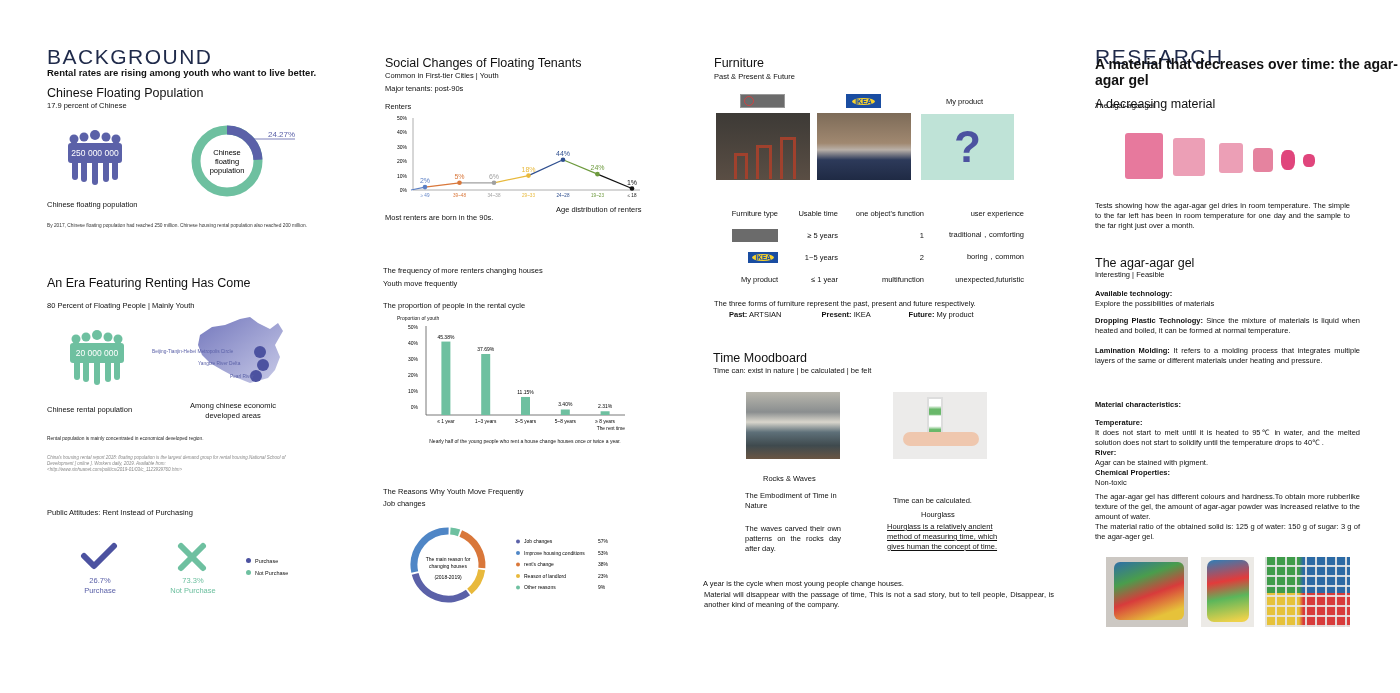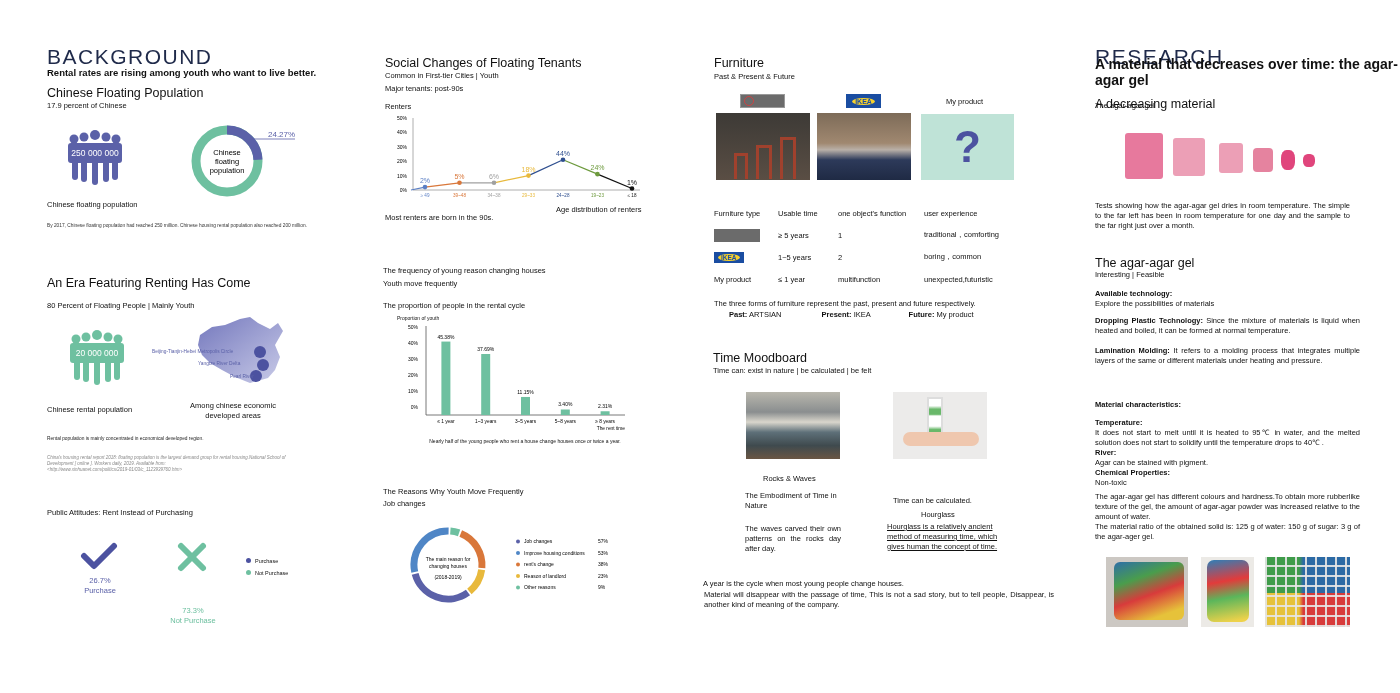--- a/index.html
+++ b/index.html
@@ -5,23 +5,23 @@
   * { box-sizing: border-box; margin: 0; padding: 0; }
   body { width: 1400px; height: 693px; background: #ffffff; font-family: "Liberation Sans", sans-serif; color: #111; position: relative; overflow: hidden; }
   .abs { position: absolute; }
   .h-big { font-size: 21px; letter-spacing: 1.5px; color: #1f2a4a; font-weight: normal; }
   .h-sub-bold { font-size: 9.5px; font-weight: bold; }
   .h-sec { font-size: 12.5px; }
   .t8 { font-size: 7.5px; }
   .t5 { font-size: 4.8px; color: #555; }
   .ital { font-style: italic; color: #888; font-size: 4.5px; line-height: 6px; }
   .purple { color: #5b61a8; }
-  .green { color: #6ec0a0; margin-top: 30px; }
+  .green { color: #6ec0a0; }
   svg text { font-family: "Liberation Sans", sans-serif; }
-  .ftable td { font-size: 7.5px; text-align: left; height: 22px; }
+  .ftable td { font-size: 7.5px; text-align: right; height: 22px; }
   .photo { position: absolute; }
   .just { text-align: justify; }
 </style>
 </head>
 <body>
 
 <div>
   <div class="abs h-big" style="left:47px;top:45px;">BACKGROUND</div>
   <div class="abs h-sub-bold" style="left:47px;top:67px;">Rental rates are rising among youth who want to live better.</div>
   <div class="abs h-sec" style="left:47px;top:86px;">Chinese Floating Population</div>
@@ -167,21 +167,21 @@
       <circle cx="212.5" cy="62.16" r="2.3" fill="#6d9a3d"></circle>
       <text x="212.5" y="58.16" text-anchor="middle" font-size="7" fill="#6d9a3d">24%</text>
       <text x="212.5" y="85" text-anchor="middle" font-size="4.6" fill="#6d9a3d">19~23</text>
       <circle cx="247" cy="76.56" r="2.3" fill="#111111"></circle>
       <text x="247" y="72.56" text-anchor="middle" font-size="7" fill="#111111">1%</text>
       <text x="247" y="85" text-anchor="middle" font-size="4.6" fill="#111111">≤ 18</text>
     </svg>
   <div class="abs t8" style="left:556px;top:205px;">Age distribution of renters</div>
   <div class="abs t8" style="left:385px;top:213px;">Most renters are born in the 90s.</div>
 
-  <div class="abs t8" style="left:383px;top:266px;">The frequency of young reason changing houses</div>
+  <div class="abs t8" style="left:383px;top:266px;">The frequency of more renters changing houses</div>
   <div class="abs t8" style="left:383px;top:279px;">Youth move frequently</div>
   <div class="abs t8" style="left:383px;top:301px;">The proportion of people in the rental cycle</div>
   <div class="abs" style="left:397px;top:315px;font-size:5px;">Proportion of youth</div>
   <svg id="barChart" class="abs" style="left:400px;top:320px;" width="240" height="115">
       <line x1="26" y1="6" x2="26" y2="95" stroke="#555" stroke-width="0.8"></line>
       <line x1="26" y1="95" x2="225" y2="95" stroke="#555" stroke-width="0.8"></line>
       <text x="18" y="89" text-anchor="end" font-size="5">0%</text>
       <text x="18" y="73" text-anchor="end" font-size="5">10%</text>
       <text x="18" y="57" text-anchor="end" font-size="5">20%</text>
       <text x="18" y="41" text-anchor="end" font-size="5">30%</text>

